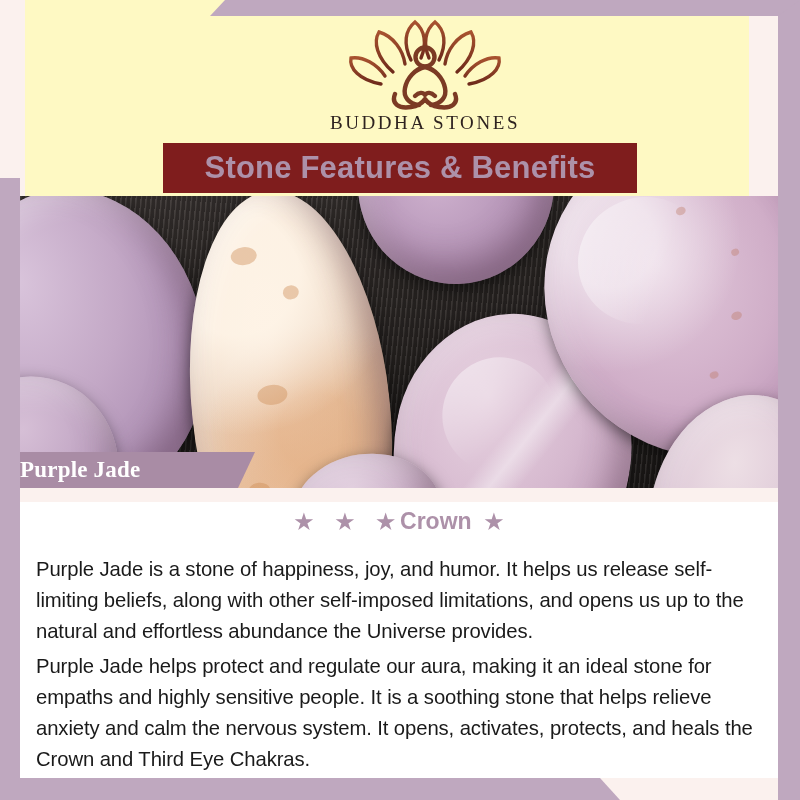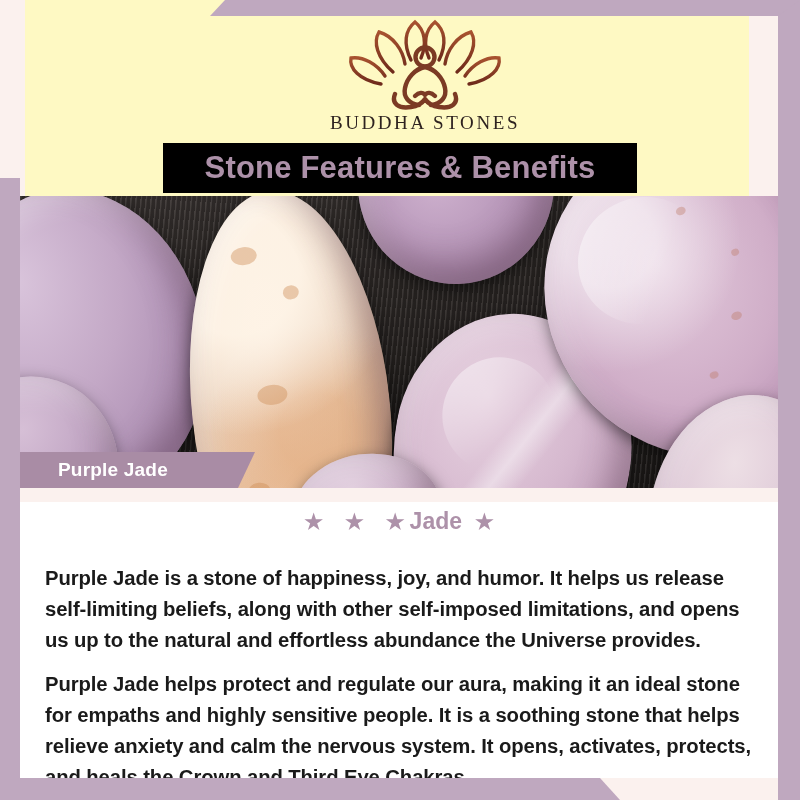--- a/index.html
+++ b/index.html
@@ -76,21 +76,21 @@
     letter-spacing: 2.6px;
     color: #2E2320;
     text-align: center;
   }
 
   
   .title-band {
     position: absolute;
     top: 143px; left: 163px;
     width: 474px; height: 50px;
-    background: #000000;
+    background: #7f1d1d;
     display: flex;
     align-items: center;
     justify-content: center;
   }
   .title-text {
     font-size: 31px;
     font-weight: bold;
     color: #AD91A9;
     letter-spacing: 0.2px;
     white-space: nowrap;
@@ -210,26 +210,26 @@
   .name-band {
     position: absolute;
     left: 20px; top: 452px;
     width: 235px; height: 36px;
     background: #A98CA5;
     clip-path: polygon(0 0, 235px 0, 218px 36px, 0 36px);
     display: flex;
     align-items: center;
   }
   .name-text {
-    margin-left: 38px;
     color: #FFFFFF;
-    font-size: 19px;
+    font-size: 23px;
     font-weight: bold;
     letter-spacing: 0.2px;
     white-space: nowrap;
+    font-family: Liberation Serif, serif;
   }
 
   
   .content {
     position: absolute;
     left: 20px; top: 488px;
     width: 758px; height: 290px;
     background: #FFFFFF;
   }
   .content-top-tint {
@@ -268,21 +268,21 @@
 
   .body-text {
     position: absolute;
     left: 12px; top: 62px;
     width: 740px;
     color: #1A1A1A;
     font-size: 20.3px;
     line-height: 31px;
     letter-spacing: -0.1px;
   }
-  .body-text p { margin: 13px; font-weight: bold; }
+  .body-text p { margin: 4px; }
 </style>
 </head>
 <body>
 
 <div class="poster">
 
   <div class="header">
     <div class="logo-wrap">
       <svg class="logo-mark" width="176" height="92" viewBox="0 0 176 92">
         <defs>
@@ -361,21 +361,21 @@
 
     <div class="keywords">
       <span class="kw">
         <span class="star">★</span>
       </span>
       <span class="kw">
         <span class="star">★</span>
       </span>
       <span class="kw tight">
         <span class="star">★</span>
-        <span>Jade</span>
+        <span>Crown</span>
       </span>
       <span class="kw tight nospace">
         <span class="star">★</span>
       </span>
     </div>
 
     <div class="body-text">
       <p>Purple Jade is a stone of happiness, joy, and humor. It helps us release self-limiting beliefs, along with other self-imposed limitations, and opens us up to the natural and effortless abundance the Universe provides.</p>
       <p>Purple Jade helps protect and regulate our aura, making it an ideal stone for empaths and highly sensitive people. It is a soothing stone that helps relieve anxiety and calm the nervous system. It opens, activates, protects, and heals the Crown and Third Eye Chakras.</p>
     </div>

